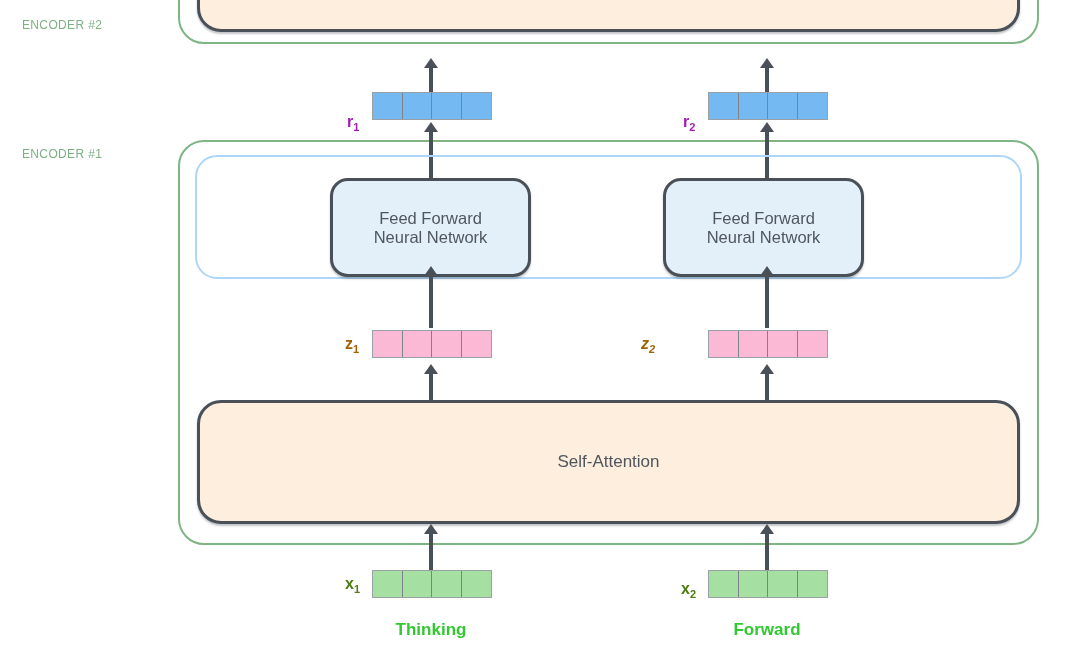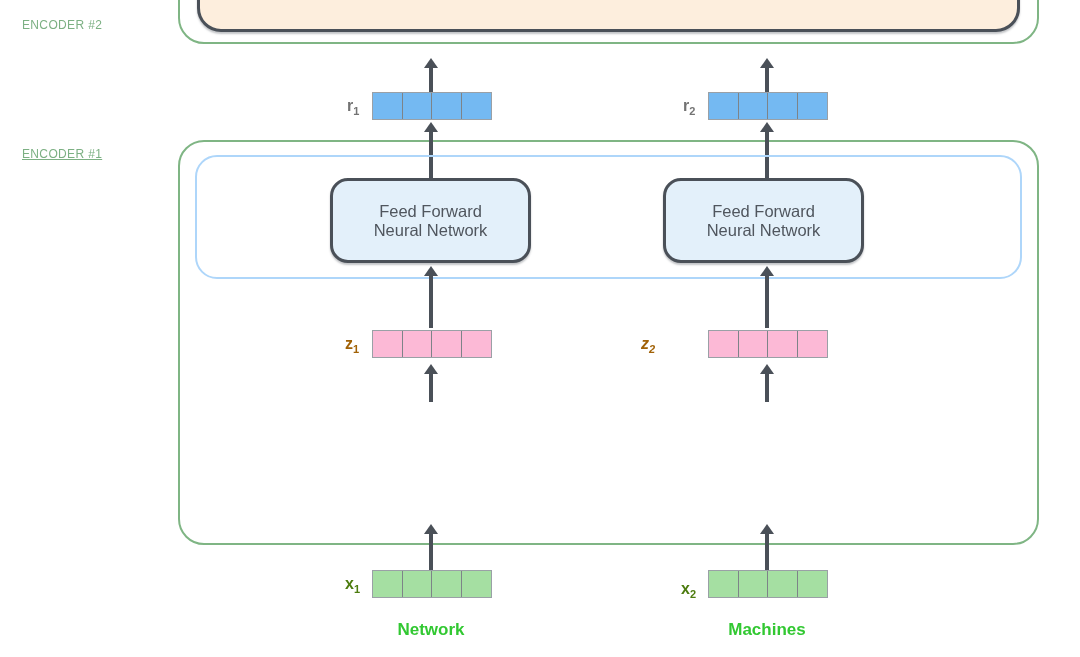--- a/index.html
+++ b/index.html
@@ -41,21 +41,21 @@
   }
 
   .encoder-label {
     position: absolute;
     color: #7cb083;
     font-size: 12px;
     letter-spacing: 0.35px;
     white-space: nowrap;
   }
   #encoder2-label { left: 22px; top: 18px; }
-  #encoder1-label { left: 22px; top: 147px; text-decoration: underline; }
+  #encoder1-label { left: 22px; top: 147px; }
 
   
   #ffnn-band {
     position: absolute;
     left: 195px;
     top: 155px;
     width: 827px;
     height: 124px;
     border: 2.5px solid #aed6fa;
     border-radius: 22px;
@@ -92,21 +92,21 @@
     top: -60px;
     width: 823px;
     height: 92px;
     background: #fdeedd;
     border-radius: 24px;
   }
 
   .ffnn-box {
     position: absolute;
     width: 201px;
-    height: 85px;
+    height: 99px;
     top: 178px;
     background: #e3f0fa;
     font-size: 16.5px;
     border-radius: 18px;
     border: 3px solid #4a5058;
     box-sizing: border-box;
     display: flex;
     align-items: center;
     justify-content: center;
     text-align: center;
@@ -144,21 +144,21 @@
   #vec-x1 { left: 372px; top: 570px; }
   #vec-x2 { left: 708px; top: 570px; }
 
   .vec-tag {
     position: absolute;
     font-size: 16px;
     font-weight: bold;
     white-space: nowrap;
   }
   .vec-tag sub { font-size: 11px; font-weight: bold; }
-  .tag-blue  { color: #737373; }
+  .tag-blue  { color: #a21caf; margin-top: 16px; }
   .tag-pink  { color: #a16207; }
   .tag-green { color: #4d7c0f; }
 
   #tag-r1 { left: 347px; top: 97px; }
   #tag-r2 { left: 683px; top: 97px; text-align: center; }
   #tag-z1 { left: 345px; top: 335px; }
   #tag-z2 { left: 641px; top: 335px; font-style: italic; }
   #tag-x1 { left: 345px; top: 575px; }
   #tag-x2 { left: 681px; top: 580px; }
 
@@ -303,20 +303,23 @@
 
   <div id="arrow-sa-z1" class="arrow">
     <div class="head"></div>
     <div class="shaft"></div>
   </div>
   <div id="arrow-sa-z2" class="arrow">
     <div class="head"></div>
     <div class="shaft"></div>
   </div>
 
+  <div id="selfattn-box" class="proc-box">
+    <div class="proc-label">Self-Attention</div>
+  </div>
 
   <div id="arrow-x1-sa" class="arrow">
     <div class="head"></div>
     <div class="shaft"></div>
   </div>
   <div id="arrow-x2-sa" class="arrow">
     <div class="head"></div>
     <div class="shaft"></div>
   </div>
 
@@ -333,16 +336,16 @@
   <div id="vec-x2" class="vector vec-green">
     <div class="cell"></div>
     <div class="cell"></div>
     <div class="cell"></div>
     <div class="cell"></div>
   </div>
   <div id="tag-x2" class="vec-tag tag-green">
     <span>x</span><sub>2</sub>
   </div>
 
-  <div id="word-1" class="word-label">Network</div>
-  <div id="word-2" class="word-label">Machines</div>
+  <div id="word-1" class="word-label">Thinking</div>
+  <div id="word-2" class="word-label">Forward</div>
 
 </div>
 
 </body></html>

